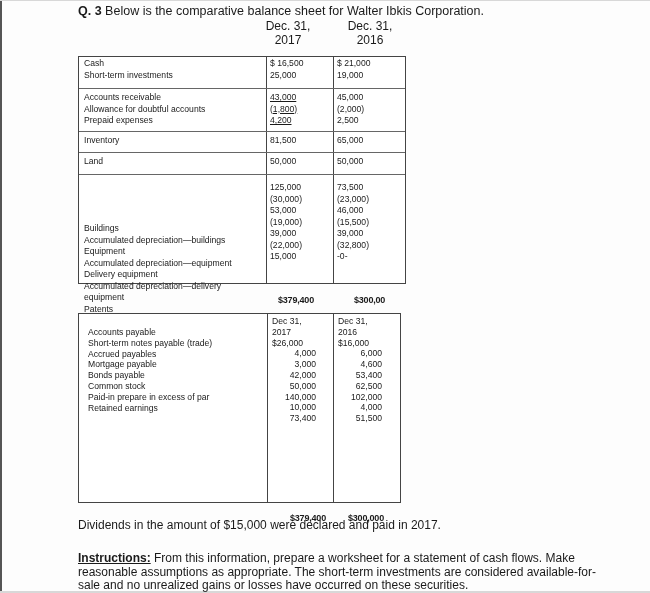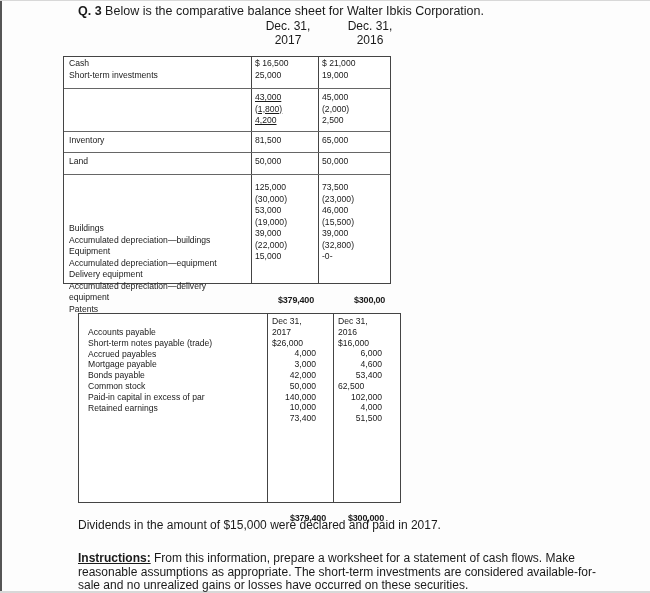--- a/index.html
+++ b/index.html
@@ -44,41 +44,46 @@
 
 <div class="col-head" style="left:253px;">
   <div>Dec. 31,</div>
   <div>2017</div>
 </div>
 <div class="col-head" style="left:335px;">
   <div>Dec. 31,</div>
   <div>2016</div>
 </div>
 
-<div class="tbl" style="left:63px; top:56px; width:326px; height:226px;">
+<div class="tbl" style="left:78px; top:56px; width:326px; height:226px;">
   <div class="vline" style="left:187px;"></div>
   <div class="vline" style="left:254px;"></div>
   <div class="hline" style="top:31px;"></div>
   <div class="hline" style="top:74px;"></div>
   <div class="hline" style="top:95px;"></div>
   <div class="hline" style="top:117px;"></div>
 
   <div class="cell" style="left:5px; top:1px;">
     <div>Cash</div>
     <div>Short-term investments</div>
   </div>
   <div class="cell" style="left:191px; top:1px;">
     <div>$ 16,500</div>
     <div>25,000</div>
   </div>
   <div class="cell" style="left:258px; top:1px;">
     <div>$ 21,000</div>
     <div>19,000</div>
   </div>
 
+  <div class="cell" style="left:5px; top:35px;">
+    <div>Accounts receivable</div>
+    <div>Allowance for doubtful accounts</div>
+    <div>Prepaid expenses</div>
+  </div>
   <div class="cell" style="left:191px; top:35px;text-decoration:underline;">
     <div>43,000</div>
     <div>(1,800)</div>
     <div>4,200</div>
   </div>
   <div class="cell" style="left:258px; top:35px;">
     <div>45,000</div>
     <div>(2,000)</div>
     <div>2,500</div>
   </div>
@@ -140,21 +145,21 @@
   <div class="vline" style="left:188px;"></div>
   <div class="vline" style="left:254px;"></div>
 
   <div class="cell" style="left:9px; top:13px; line-height:10.8px;">
     <div style="height:10.8px">Accounts payable</div>
     <div style="height:10.8px">Short-term notes payable (trade)</div>
     <div style="height:10.8px">Accrued payables</div>
     <div style="height:10.8px">Mortgage payable</div>
     <div style="height:10.8px">Bonds payable</div>
     <div style="height:10.8px">Common stock</div>
-    <div style="height:10.8px">Paid-in capital in excess of par</div>
+    <div style="height:10.8px">Paid-in prepare in excess of par</div>
     <div style="height:10.8px">Retained earnings</div>
   </div>
 
   <div class="cell" style="left:193px; top:2px; width:44px; line-height:10.8px;">
     <div style="height:10.8px">Dec 31,</div>
     <div style="height:10.8px">2017</div>
     <div style="height:10.8px">$26,000</div>
     <div style="height:10.8px; text-align:right">4,000</div>
     <div style="height:10.8px; text-align:right">3,000</div>
     <div style="height:10.8px; text-align:right">42,000</div>
@@ -164,21 +169,21 @@
     <div style="height:10.8px; text-align:right">73,400</div>
   </div>
 
   <div class="cell" style="left:259px; top:2px; width:44px; line-height:10.8px;">
     <div style="height:10.8px">Dec 31,</div>
     <div style="height:10.8px">2016</div>
     <div style="height:10.8px">$16,000</div>
     <div style="height:10.8px; text-align:right">6,000</div>
     <div style="height:10.8px; text-align:right">4,600</div>
     <div style="height:10.8px; text-align:right">53,400</div>
-    <div style="height:10.8px; ">62,500</div>
+    <div style="height:10.8px; text-align:right">62,500</div>
     <div style="height:10.8px; text-align:right">102,000</div>
     <div style="height:10.8px; text-align:right">4,000</div>
     <div style="height:10.8px; text-align:right">51,500</div>
   </div>
 </div>
 
 <div class="total" style="left:290px; top:513px;">$379,400</div>
 <div class="total" style="left:348px; top:513px;">$300,000</div>
 
 <div class="dividends">Dividends in the amount of $15,000 were declared and paid in 2017.</div>

